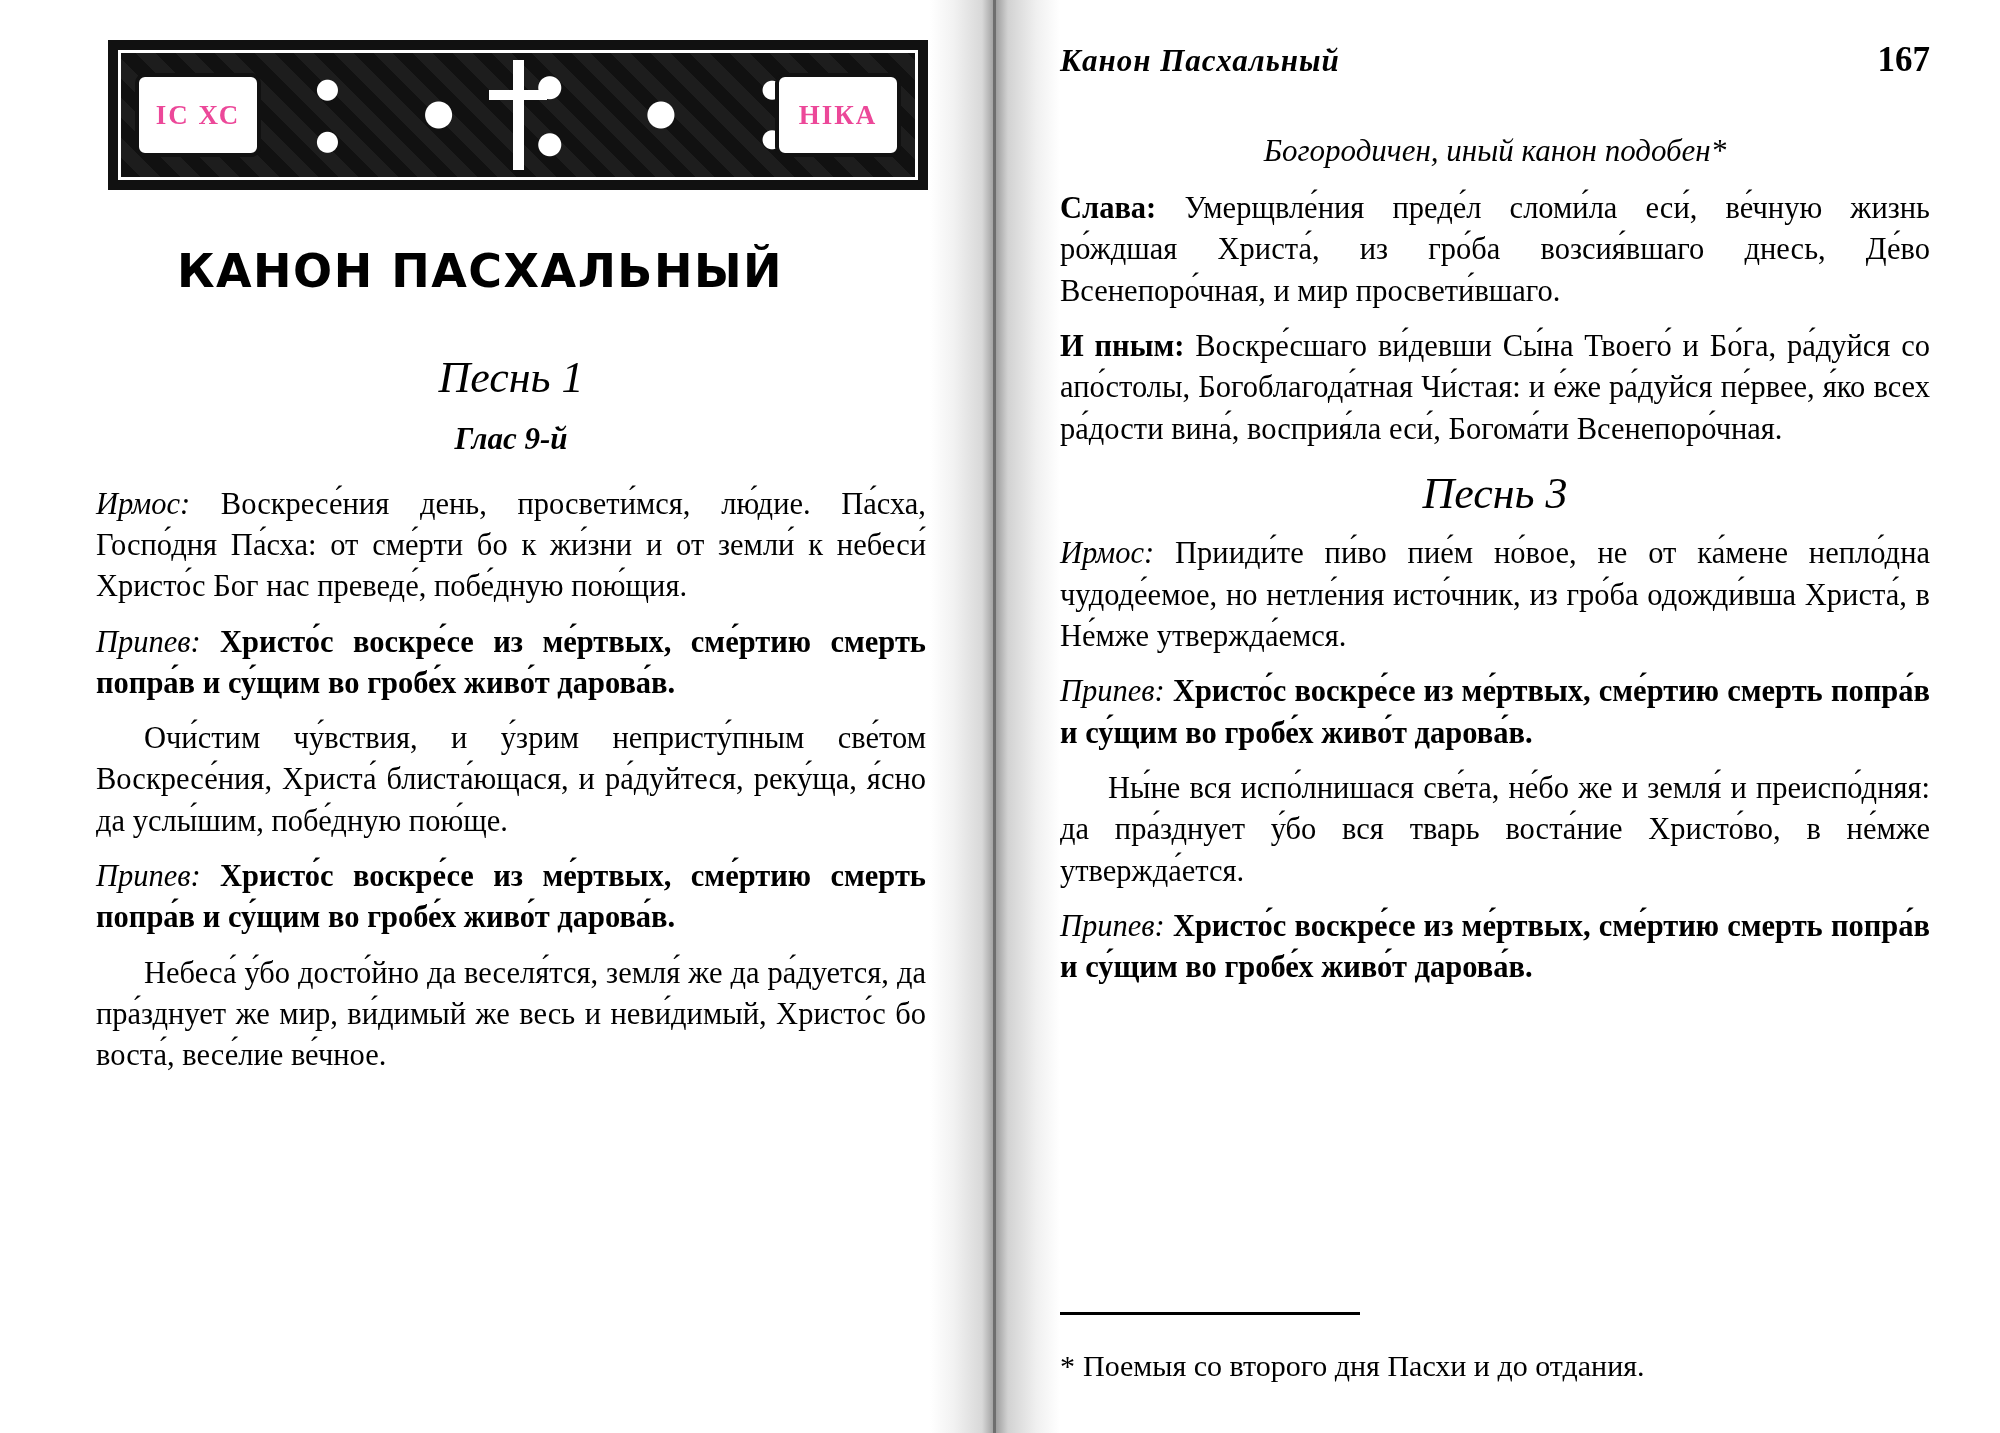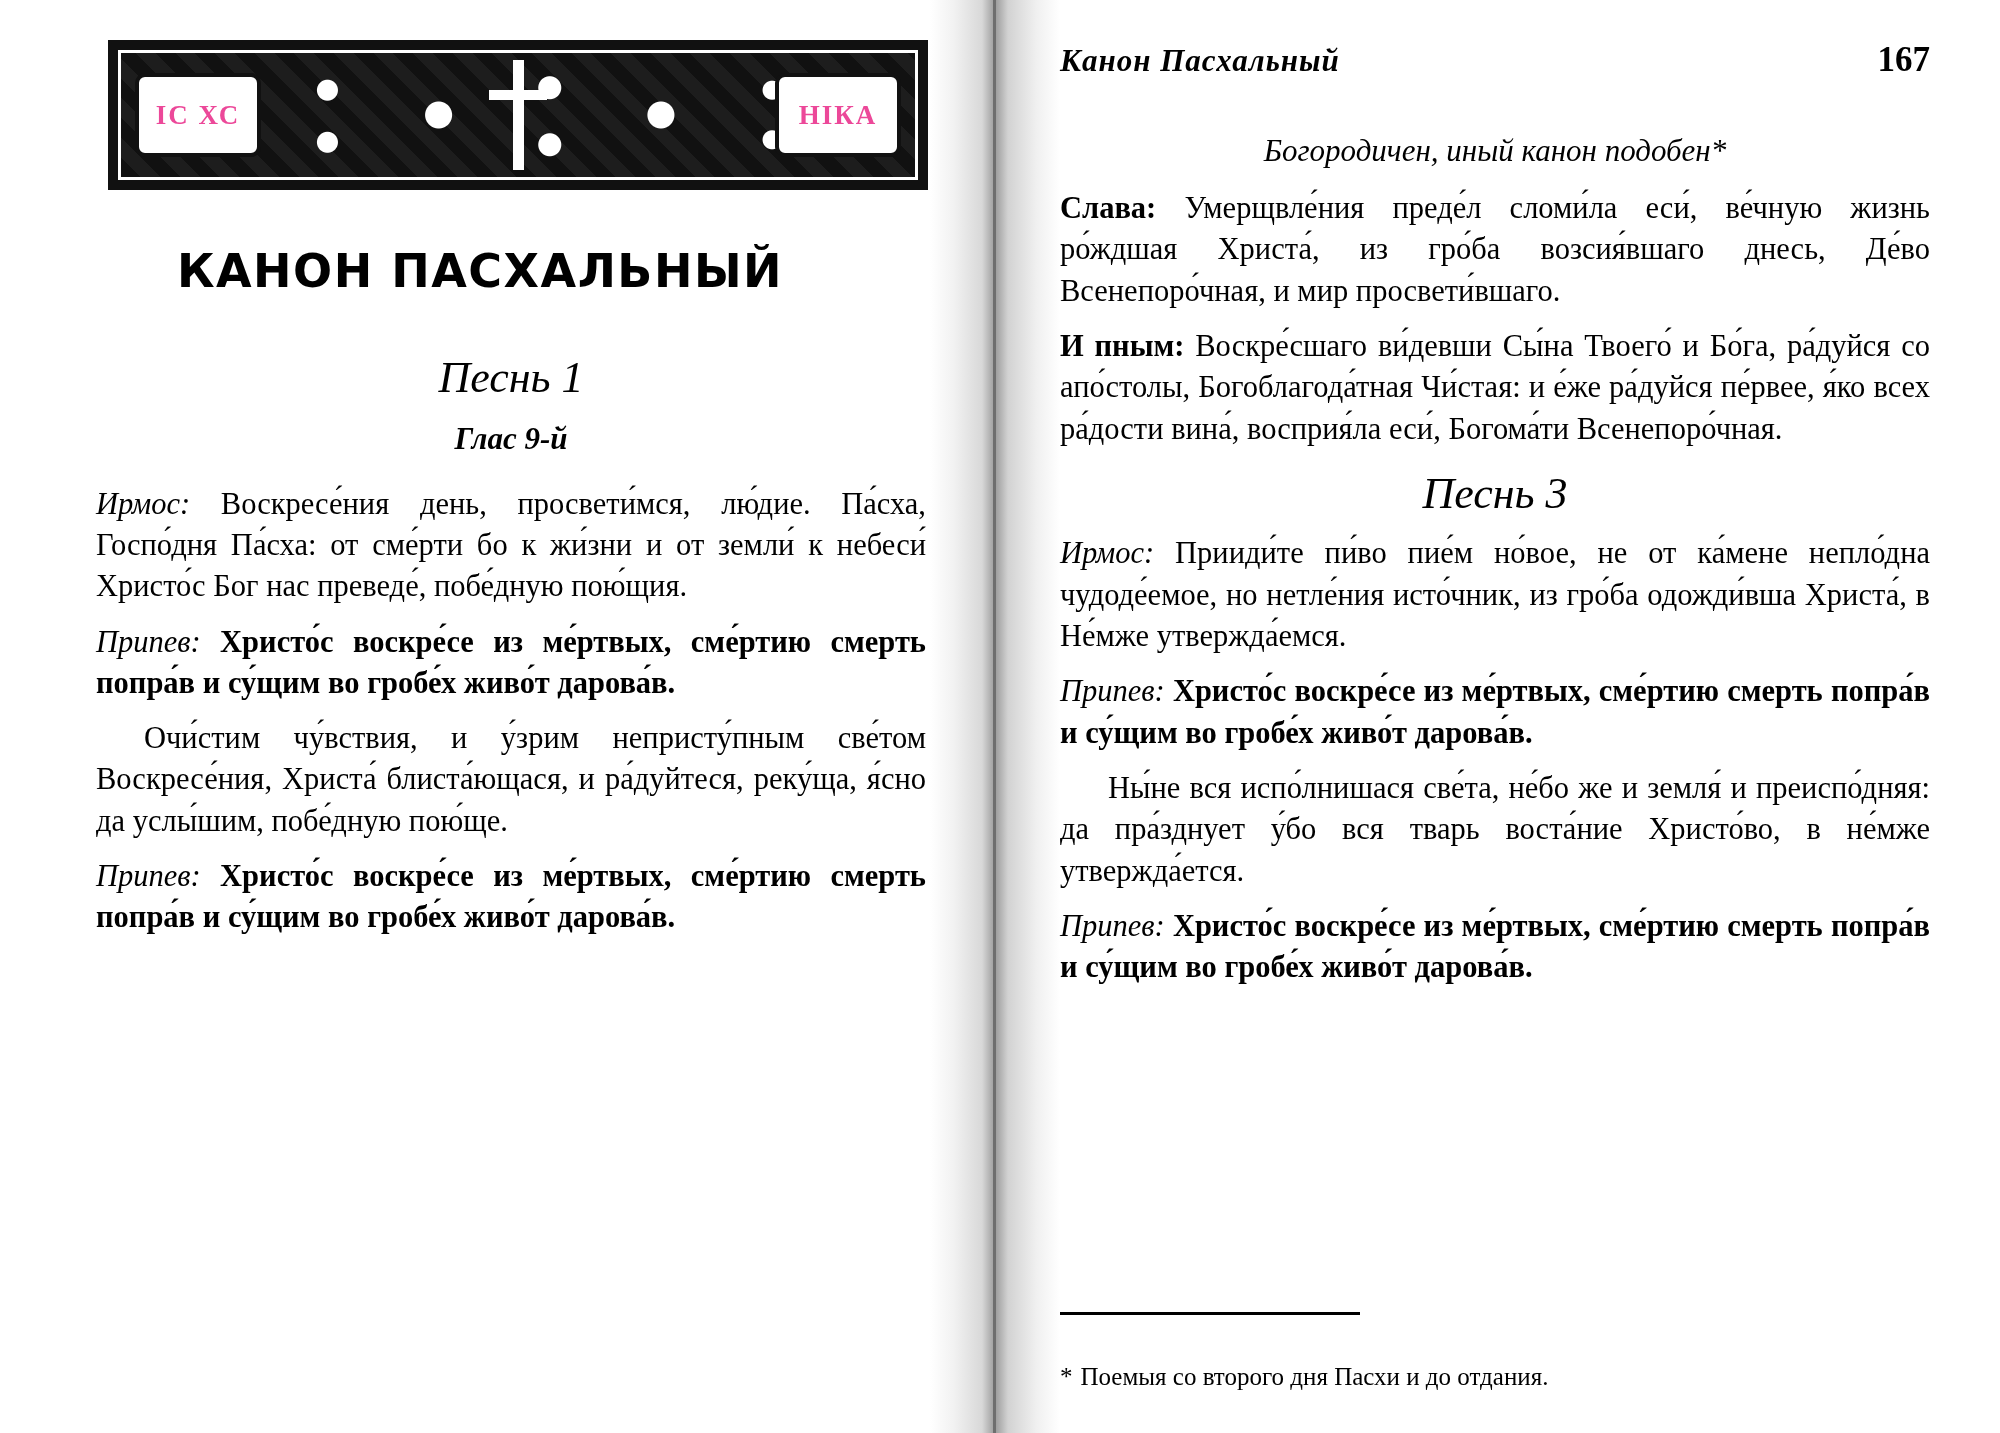--- a/index.html
+++ b/index.html
@@ -230,23 +230,23 @@
     position: absolute;
     left: 20px;
     bottom: 118px;
     width: 300px;
     height: 3px;
     background: #000;
   }
   .footnote {
     position: absolute;
     left: 20px;
-    bottom: 40px;
+    bottom: 48px;
     width: 870px;
-    font-size: 25px;
+    font-size: 30px;
     line-height: 1.3;
   }
   .fn-star { margin-right: 8px; }
 </style>
 </head>
 <body>
 
 <div class="page">
 
   <div class="left-page">
@@ -267,20 +267,21 @@
       <div class="glas">Глас 9-й</div>
 
       <p class="para noindent"><span class="lbl-ital">Ирмос:</span><span> Воскресе́ния день, просвети́мся, лю́дие. Па́сха, Госпо́дня Па́сха: от сме́рти бо к жи́зни и от земли́ к небеси́ Христо́с Бог нас преведе́, побе́дную пою́щия.</span></p>
 
       <p class="para noindent"><span class="lbl-ital">Припев:</span><span class="refrain"> Христо́с воскре́се из ме́ртвых, сме́ртию смерть попра́в и су́щим во гробе́х живо́т дарова́в.</span></p>
 
       <p class="para"><span>Очи́стим чу́вствия, и у́зрим непристу́пным све́том Воскресе́ния, Христа́ блиста́ющася, и ра́дуйтеся, реку́ща, я́сно да услы́шим, побе́дную пою́ще.</span></p>
 
       <p class="para noindent"><span class="lbl-ital">Припев:</span><span class="refrain"> Христо́с воскре́се из ме́ртвых, сме́ртию смерть попра́в и су́щим во гробе́х живо́т дарова́в.</span></p>
 
+      <p class="para"><span>Небеса́ у́бо досто́йно да веселя́тся, земля́ же да ра́дуется, да пра́зднует же мир, ви́димый же весь и неви́димый, Христо́с бо воста́, весе́лие ве́чное.</span></p>
 
     </div>
   </div>
 
   <div class="gutter"></div>
   <div class="gutter-line"></div>
 
   <div class="right-page">
 
     <div class="running-head">

